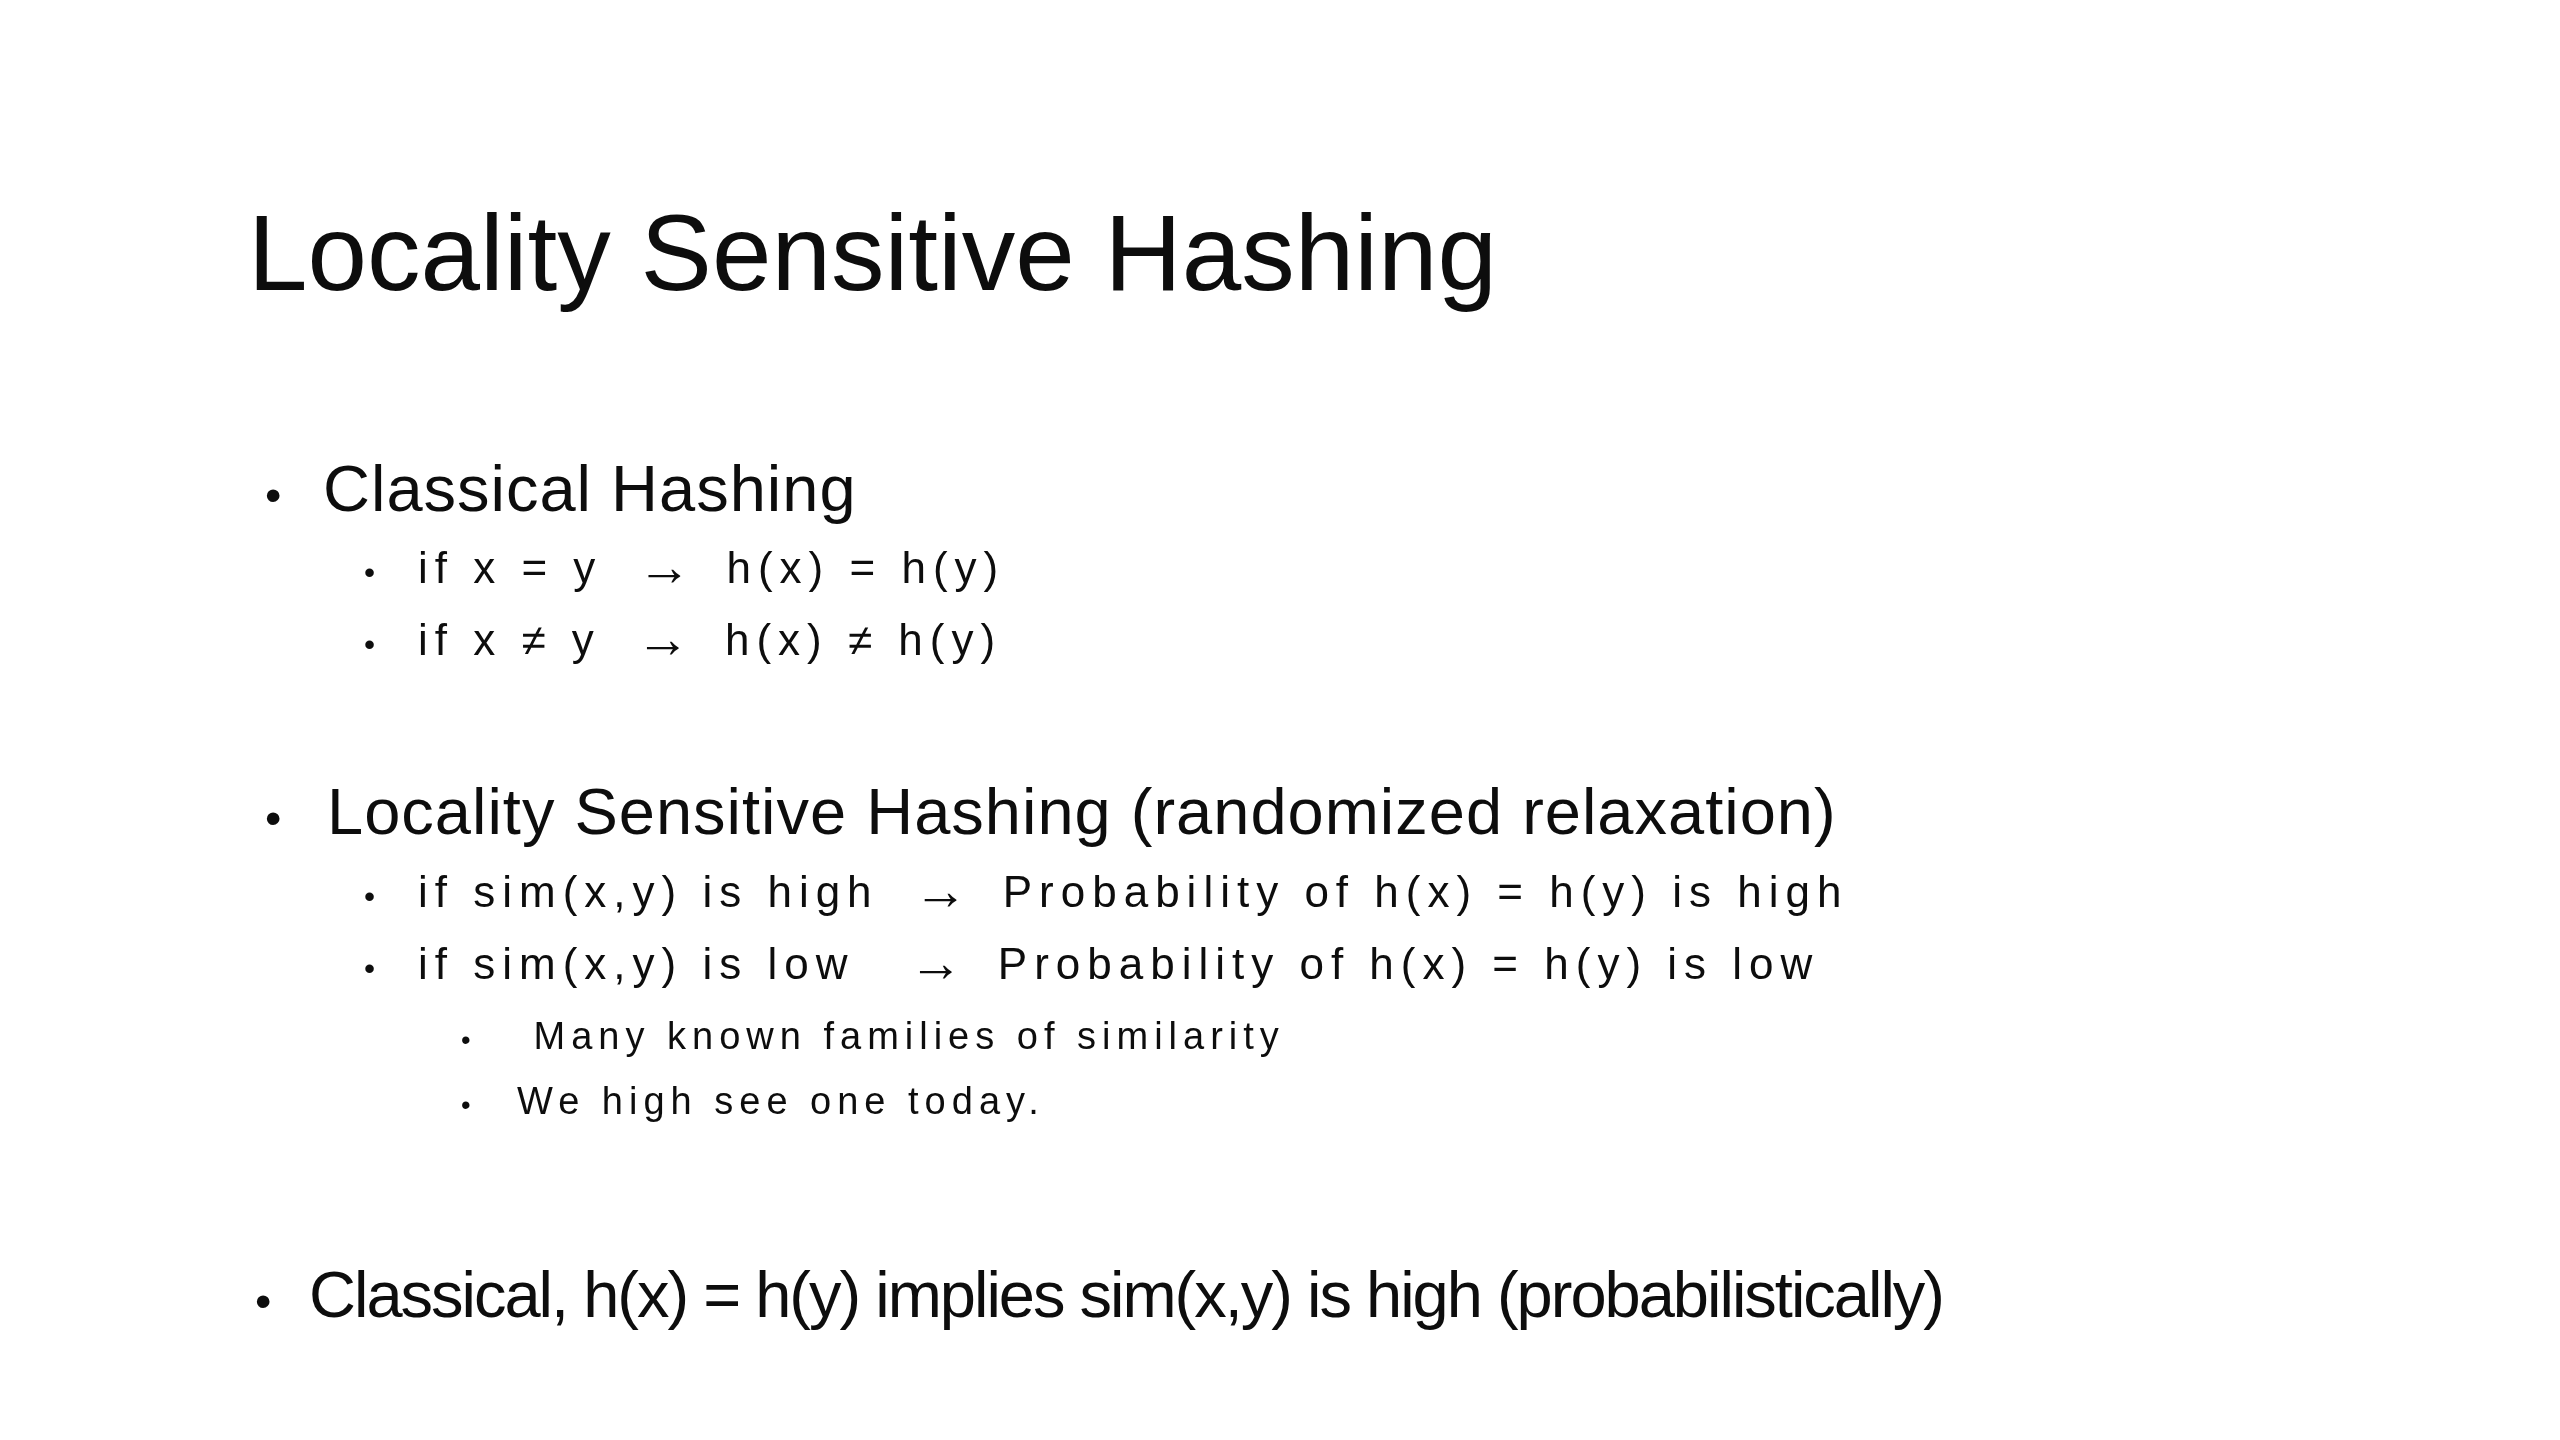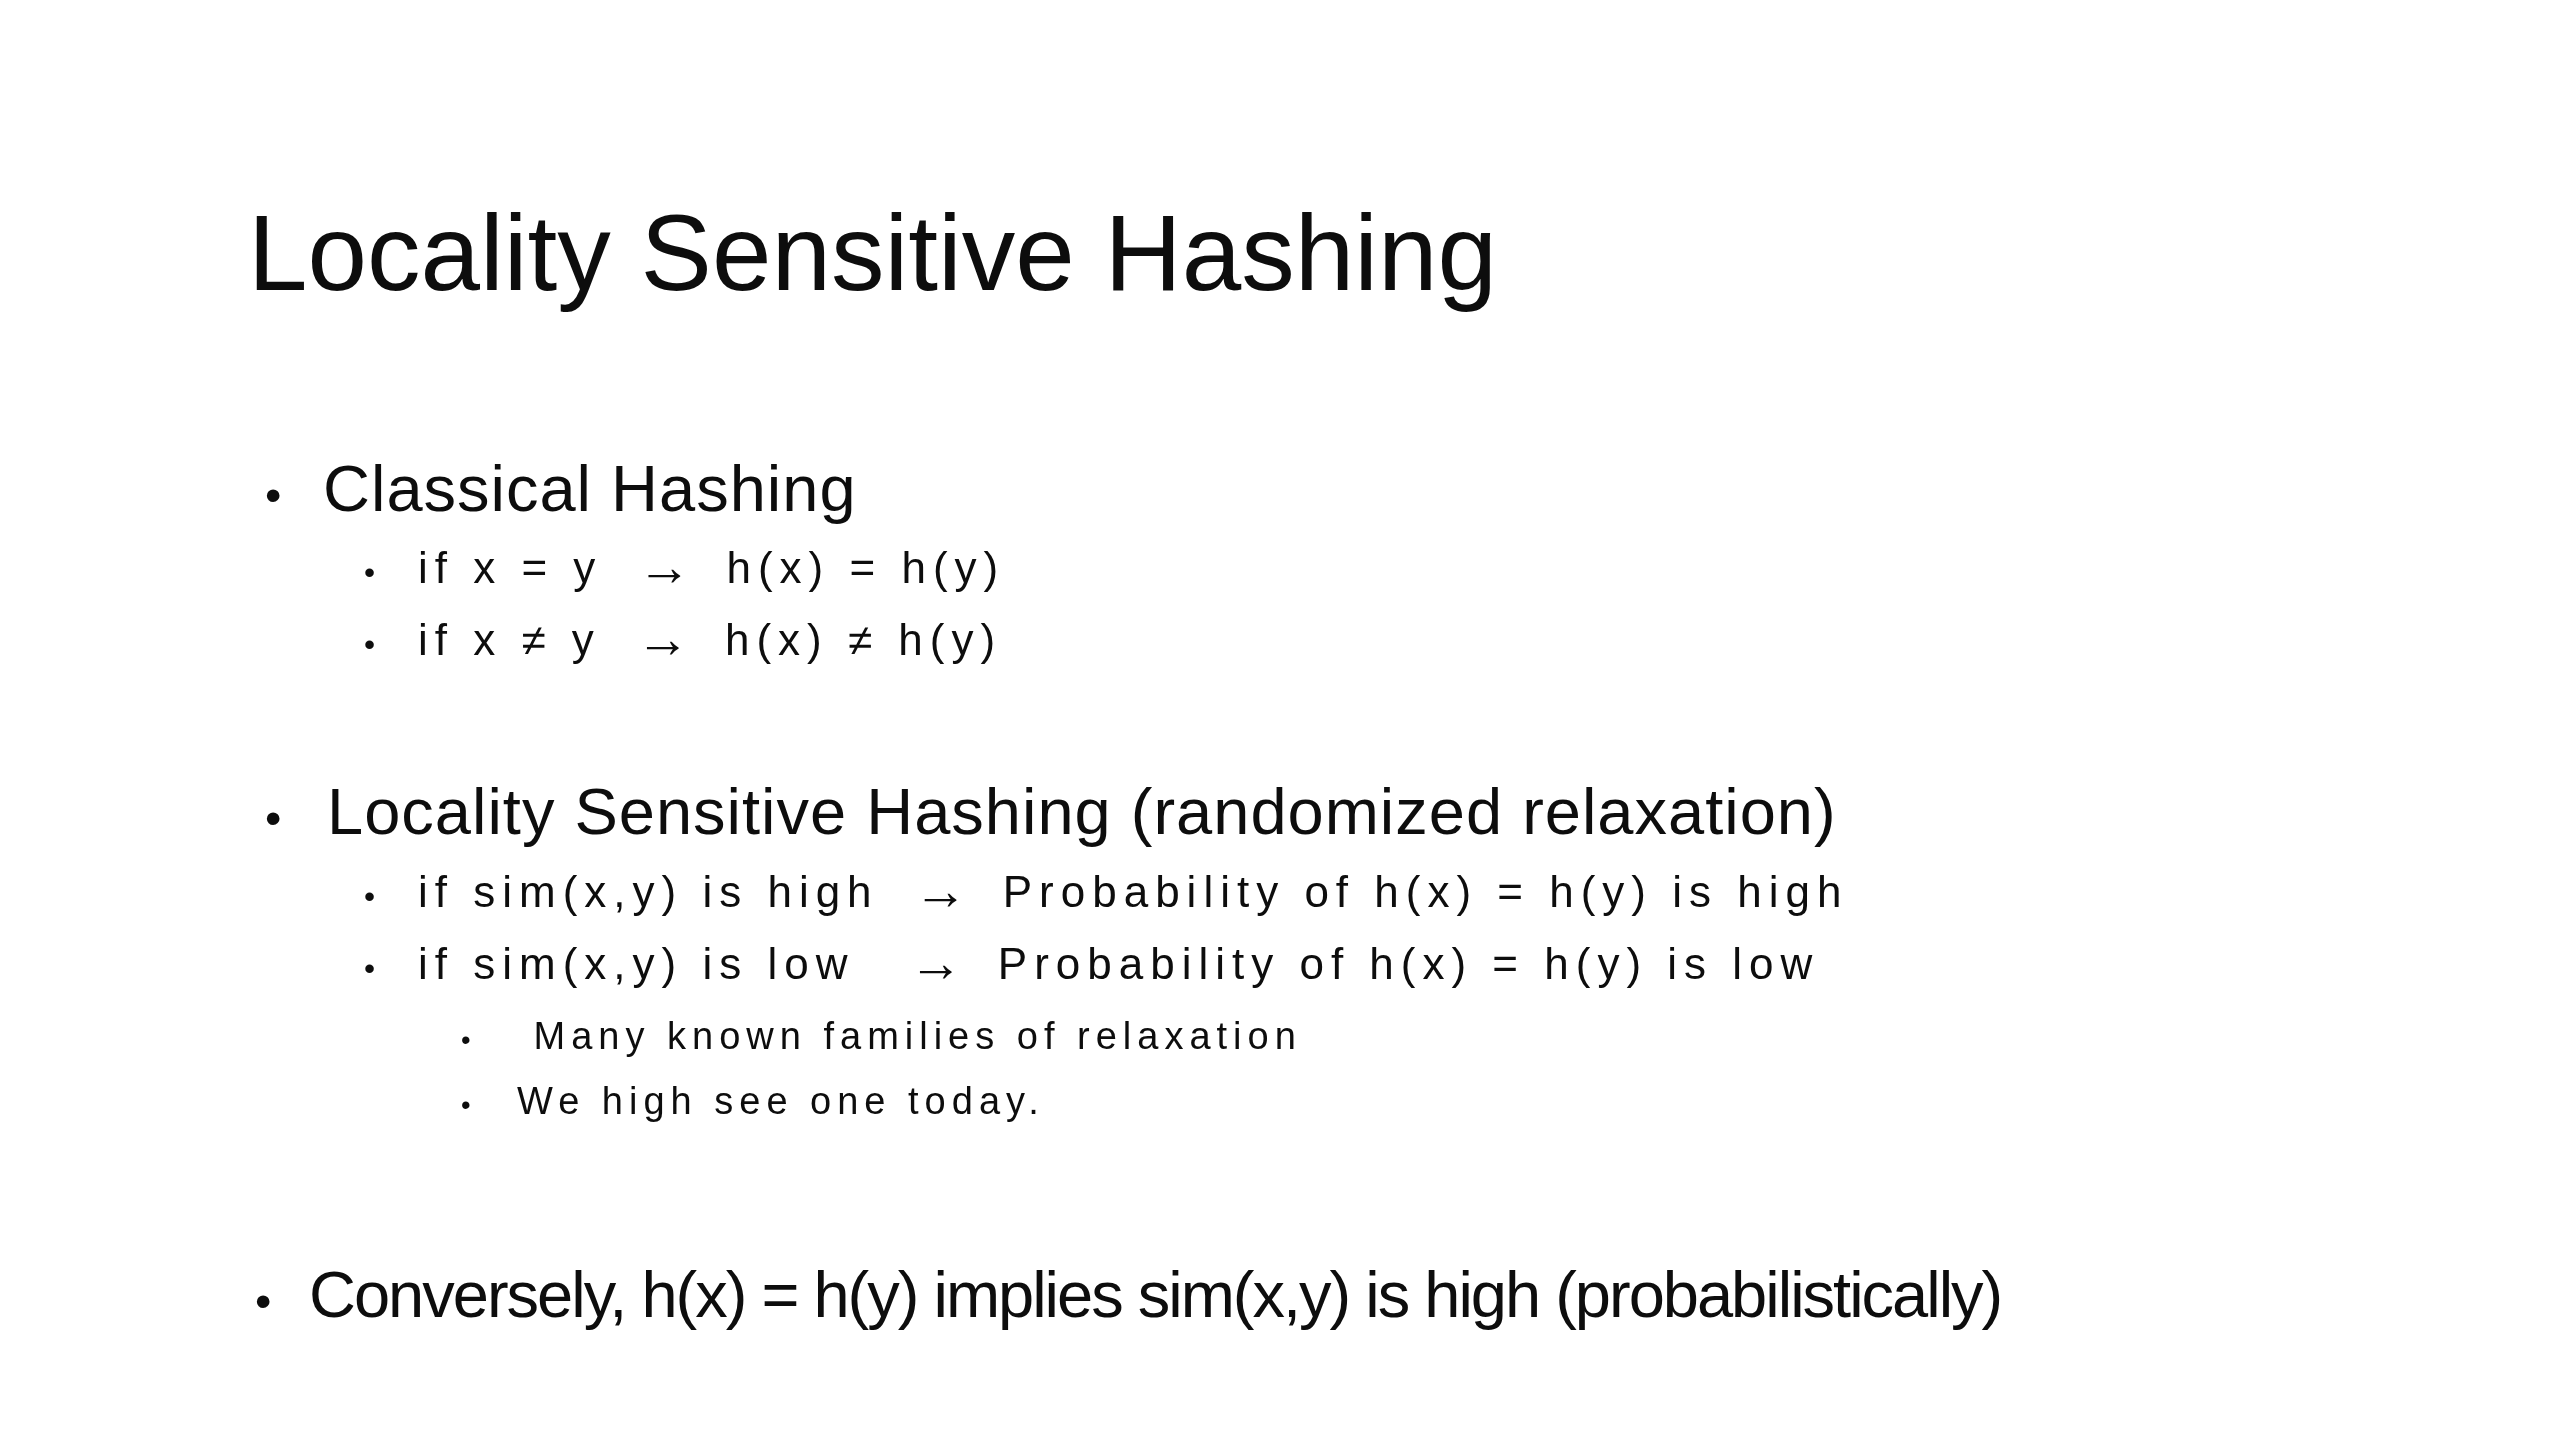--- a/index.html
+++ b/index.html
@@ -63,26 +63,26 @@
     <span class="txt">if sim(x,y) is high <span class="arrow">→</span> Probability of h(x) = h(y) is high</span>
   </div>
 
   <div class="line l2" style="left:300px; top:875px;">
     <span class="bullet w54">•</span>
     <span class="txt">if sim(x,y) is low  <span class="arrow">→</span> Probability of h(x) = h(y) is low</span>
   </div>
 
   <div class="line l3" style="left:397px; top:951px;">
     <span class="bullet w56">•</span>
-    <span class="txt"> Many known families of relaxation</span>
+    <span class="txt"> Many known families of similarity</span>
   </div>
 
   <div class="line l3" style="left:397px; top:1016px;">
     <span class="bullet w56">•</span>
     <span class="txt">We high see one today.</span>
   </div>
 
   <div class="line l1b" style="left:191px; top:1194px;">
     <span class="bullet w54">•</span>
-    <span class="txt">Conversely, h(x) = h(y) implies sim(x,y) is high (probabilistically)</span>
+    <span class="txt">Classical, h(x) = h(y) implies sim(x,y) is high (probabilistically)</span>
   </div>
 
 </div>
 
 </body></html>

